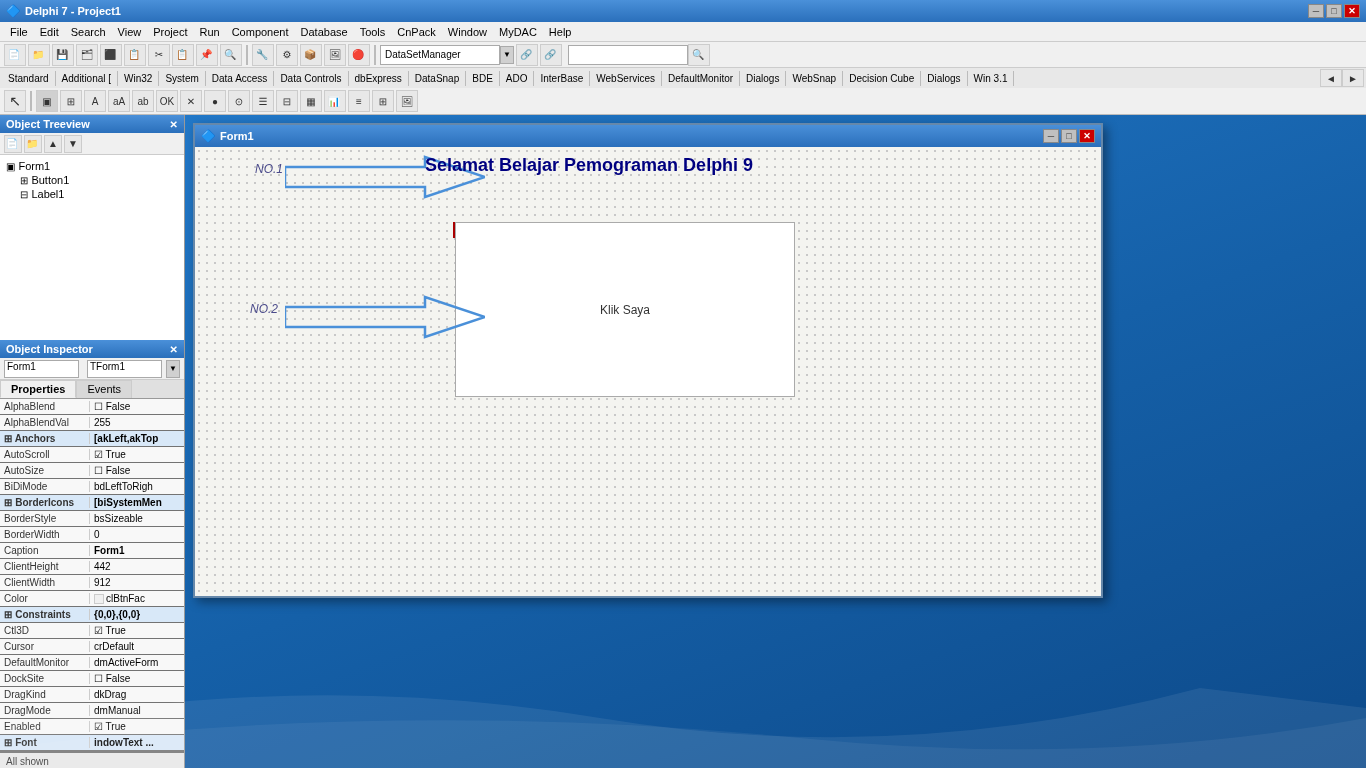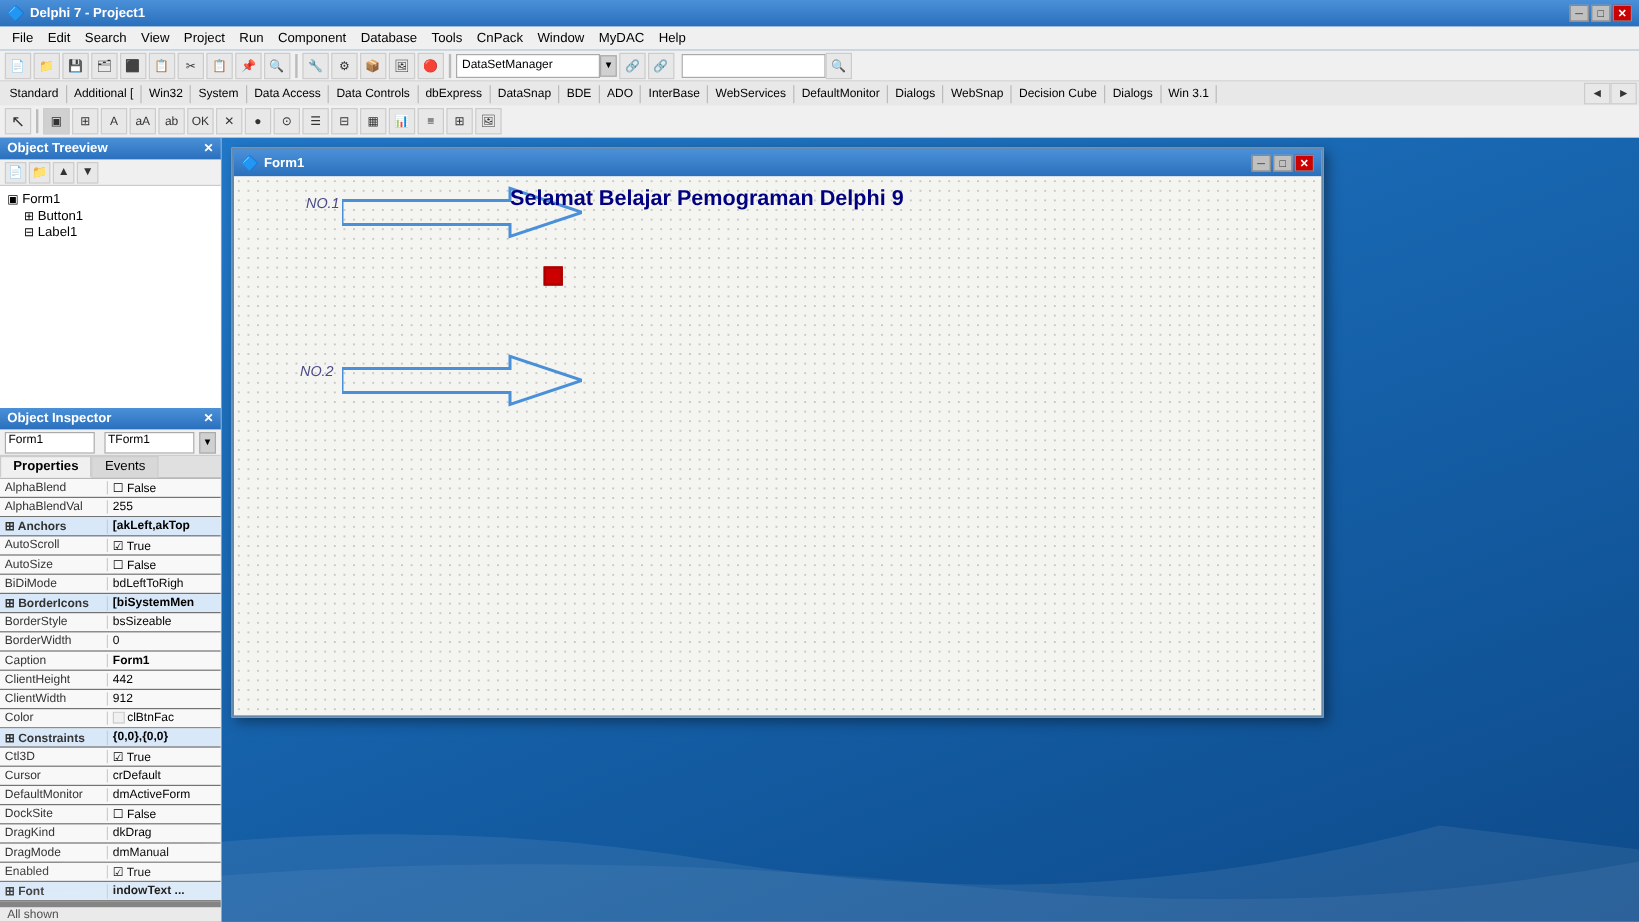--- a/index.html
+++ b/index.html
@@ -369,21 +369,21 @@
       height: 16px;
       background: #cc0000;
       border: 2px solid #aa0000;
       cursor: pointer;
     }
 
     
     .status-bar {
       background: #e8e8e8;
       height: 18px;
-      border-top: 5px solid #737373;
+      border-top: 2px solid #737373;
       display: flex;
       align-items: center;
       padding: 0 6px;
       font-size: 10px;
       color: #333;
     }
 
     
     .swoosh {
       position: absolute;
@@ -680,20 +680,23 @@
             <polygon points="0,15 140,15 140,5 200,25 140,45 140,35 0,35" fill="none" stroke="#4a90d9" stroke-width="2.5"></polygon>
           </svg>
         </div>
 
         <div class="label-text1">
           <span>Selamat Belajar Pemograman Delphi 9</span>
         </div>
 
         <div class="small-red-btn"></div>
 
+        <div class="form-button">
+          <span>Klik Saya</span>
+        </div>
 
         <div class="label-no2">
           <span>NO.2</span>
         </div>
 
         <div class="arrow2">
           <svg width="200" height="50" viewBox="0 0 200 50">
             <polygon points="0,15 140,15 140,5 200,25 140,45 140,35 0,35" fill="none" stroke="#4a90d9" stroke-width="2.5"></polygon>
           </svg>
         </div>

